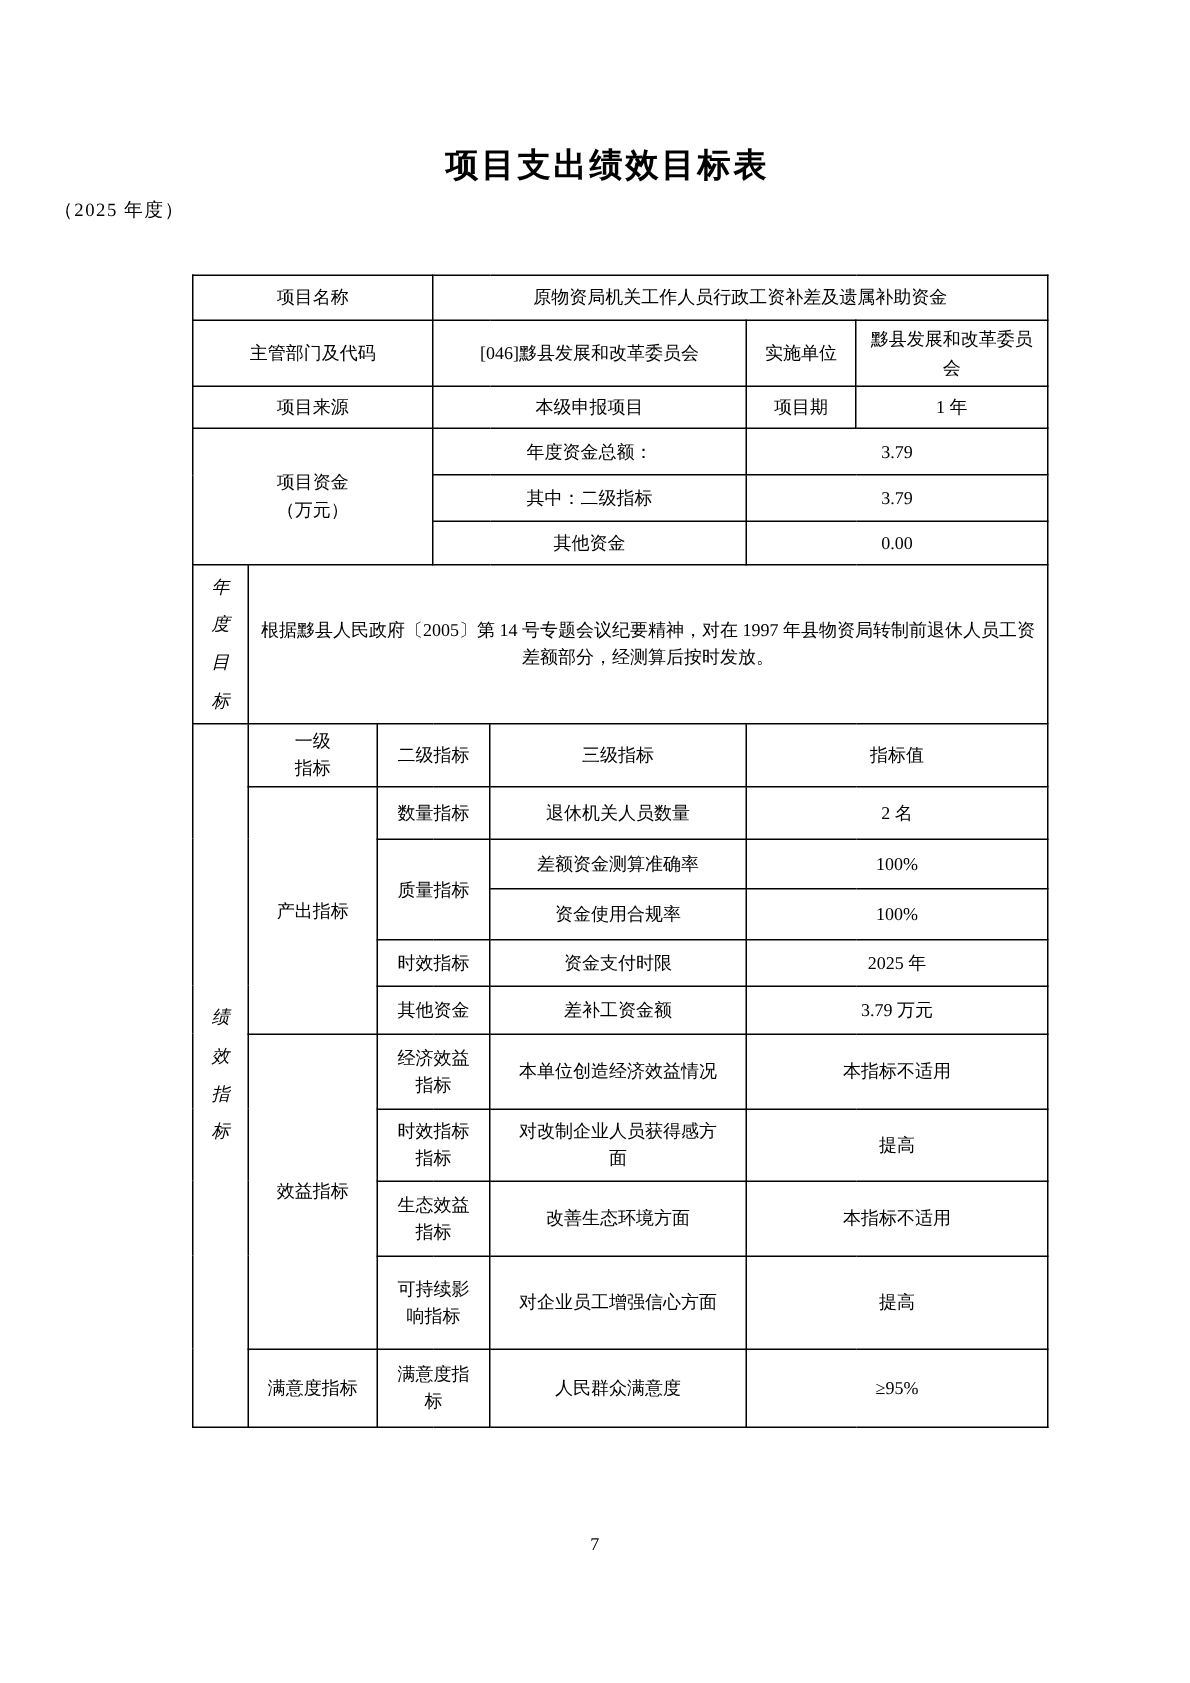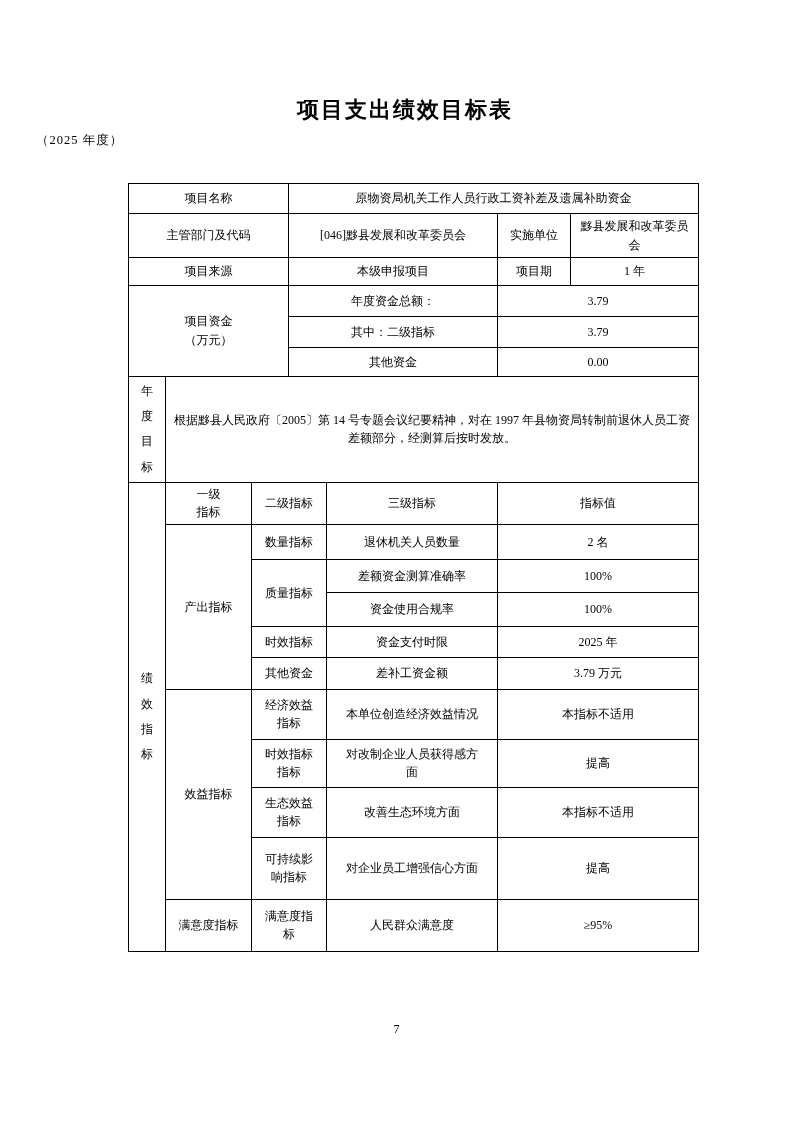--- a/index.html
+++ b/index.html
@@ -22,21 +22,21 @@
     border-collapse: collapse; table-layout: fixed; font-size: 12px;
   }
   table.main td {
     border: 1px solid #000; text-align: center; vertical-align: middle;
     padding: 2px 4px; white-space: pre-line; line-height: 1.55;
   }
   td.goal-text { text-align: left; padding: 4px 9px; line-height: 1.75; }
   td.vcell { padding: 0; }
   .vtext {
     display: inline-block; width: 14px; word-break: break-all;
-    line-height: 2.1; text-align: center;
+    line-height: 2.1; text-align: center; font-style: italic;
   }
   td.fund-label { text-align: left; }
   td.pad8  { padding-left: 8px; margin-top: 20px; }
   td.pad22 { padding-left: 22px; }
   td.pad56 { padding-left: 56px; }
   td.fund-value { text-align: right; padding-right: 10px; }
   .page-number {
     position: absolute; top: 1022px; left: 0; width: 793px;
     text-align: center; font-size: 12px;
   }

